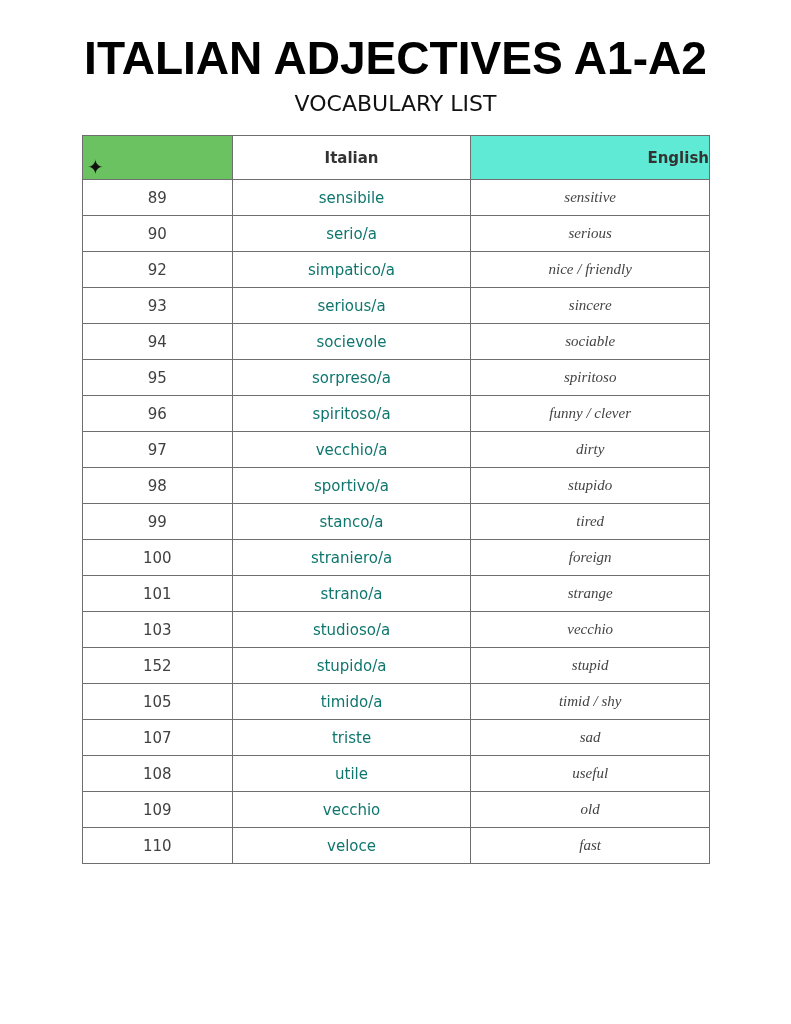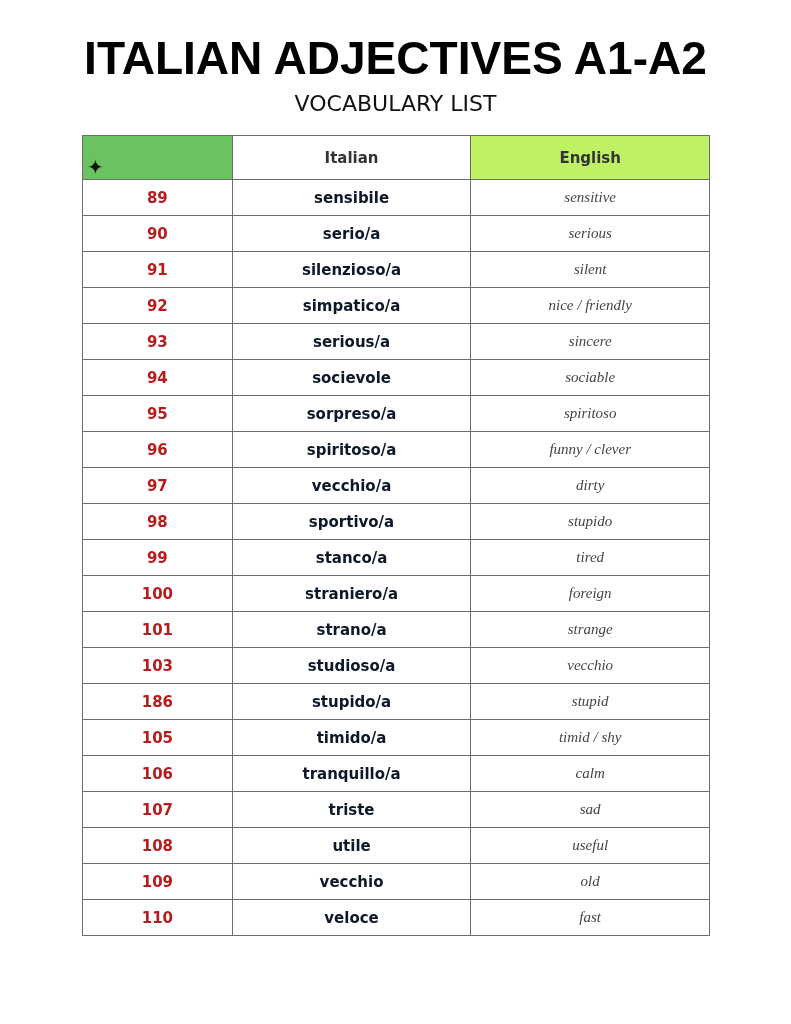--- a/index.html
+++ b/index.html
@@ -8,24 +8,24 @@
     font-family:"Liberation Sans", sans-serif; font-weight:bold; font-size:47px; color:#000; letter-spacing:0px; line-height:52px; transform:scaleX(0.98); }
   .subtitle { position:absolute; top:91px; left:0; width:791px; text-align:center;
     font-family:"DejaVu Sans", sans-serif; font-size:22px; color:#111; letter-spacing:0px; }
   table { position:absolute; top:135px; left:82px; border-collapse:collapse; width:628px; }
   td, th { border:1px solid #6e6e6e; text-align:center; padding:0; height:35px; font-size:15px; }
   th { height:43px; font-weight:bold; color:#333; }
   .c1 { width:149px; }
   .c2 { width:238px; }
   .c3 { width:238px; }
   th.green { background:#6ac260; position:relative; }
-  th.red { background:#bef264; color:#333; }
+  th.red { background:#5eead4; color:#333;text-align:right; }
   .star { position:absolute; left:4px; bottom:2px; font-size:20px; color:#111; line-height:20px; }
-  td.num { font-weight:bold; color:#b91c1c;margin-top:6px; }
-  td.it { color:#0f172a;font-weight:bold; }
+  td.num { font-weight:normal; color:#404040;margin-top:6px; }
+  td.it { color:#0f766e; }
   td.en { font-style:italic; color:#444;font-family:Liberation Serif, serif; }
 </style>
 </head>
 <body>
 
 <div class="title">ITALIAN ADJECTIVES A1-A2</div>
 <div class="subtitle">VOCABULARY LIST</div>
 
 <table>
   <thead>
@@ -41,25 +41,20 @@
   <tbody id="rows">
       <tr>
         <td class="num">89</td>
         <td class="it">sensibile</td>
         <td class="en">sensitive</td>
       </tr>
       <tr>
         <td class="num">90</td>
         <td class="it">serio/a</td>
         <td class="en">serious</td>
-      </tr>
-      <tr>
-        <td class="num">91</td>
-        <td class="it">silenzioso/a</td>
-        <td class="en">silent</td>
       </tr>
       <tr>
         <td class="num">92</td>
         <td class="it">simpatico/a</td>
         <td class="en">nice / friendly</td>
       </tr>
       <tr>
         <td class="num">93</td>
         <td class="it">serious/a</td>
         <td class="en">sincere</td>
@@ -103,33 +98,28 @@
         <td class="num">101</td>
         <td class="it">strano/a</td>
         <td class="en">strange</td>
       </tr>
       <tr>
         <td class="num">103</td>
         <td class="it">studioso/a</td>
         <td class="en">vecchio</td>
       </tr>
       <tr>
-        <td class="num">186</td>
+        <td class="num">152</td>
         <td class="it">stupido/a</td>
         <td class="en">stupid</td>
       </tr>
       <tr>
         <td class="num">105</td>
         <td class="it">timido/a</td>
         <td class="en">timid / shy</td>
-      </tr>
-      <tr>
-        <td class="num">106</td>
-        <td class="it">tranquillo/a</td>
-        <td class="en">calm</td>
       </tr>
       <tr>
         <td class="num">107</td>
         <td class="it">triste</td>
         <td class="en">sad</td>
       </tr>
       <tr>
         <td class="num">108</td>
         <td class="it">utile</td>
         <td class="en">useful</td>

